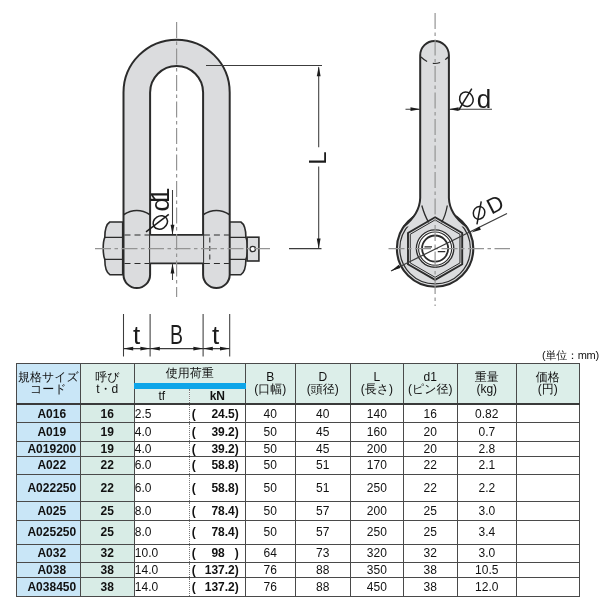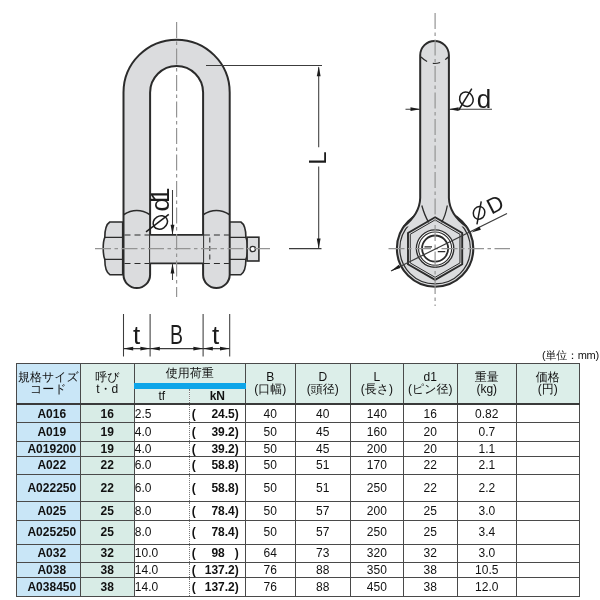--- a/index.html
+++ b/index.html
@@ -200,21 +200,21 @@
           <div class="w">
             <span>(</span>
             <span class="n">39.2</span>
             <span>)</span>
           </div>
         </td>
         <td>50</td>
         <td>45</td>
         <td>200</td>
         <td>20</td>
-        <td>1.1</td>
+        <td>2.8</td>
         <td></td>
       </tr>
  <tr style="height:18.5px">
         <td class="c1">A022</td>
         <td class="c2">22</td>
         <td class="tf">6.0</td>
         <td class="kn">
           <div class="w">
             <span>(</span>
             <span class="n">58.8</span>

